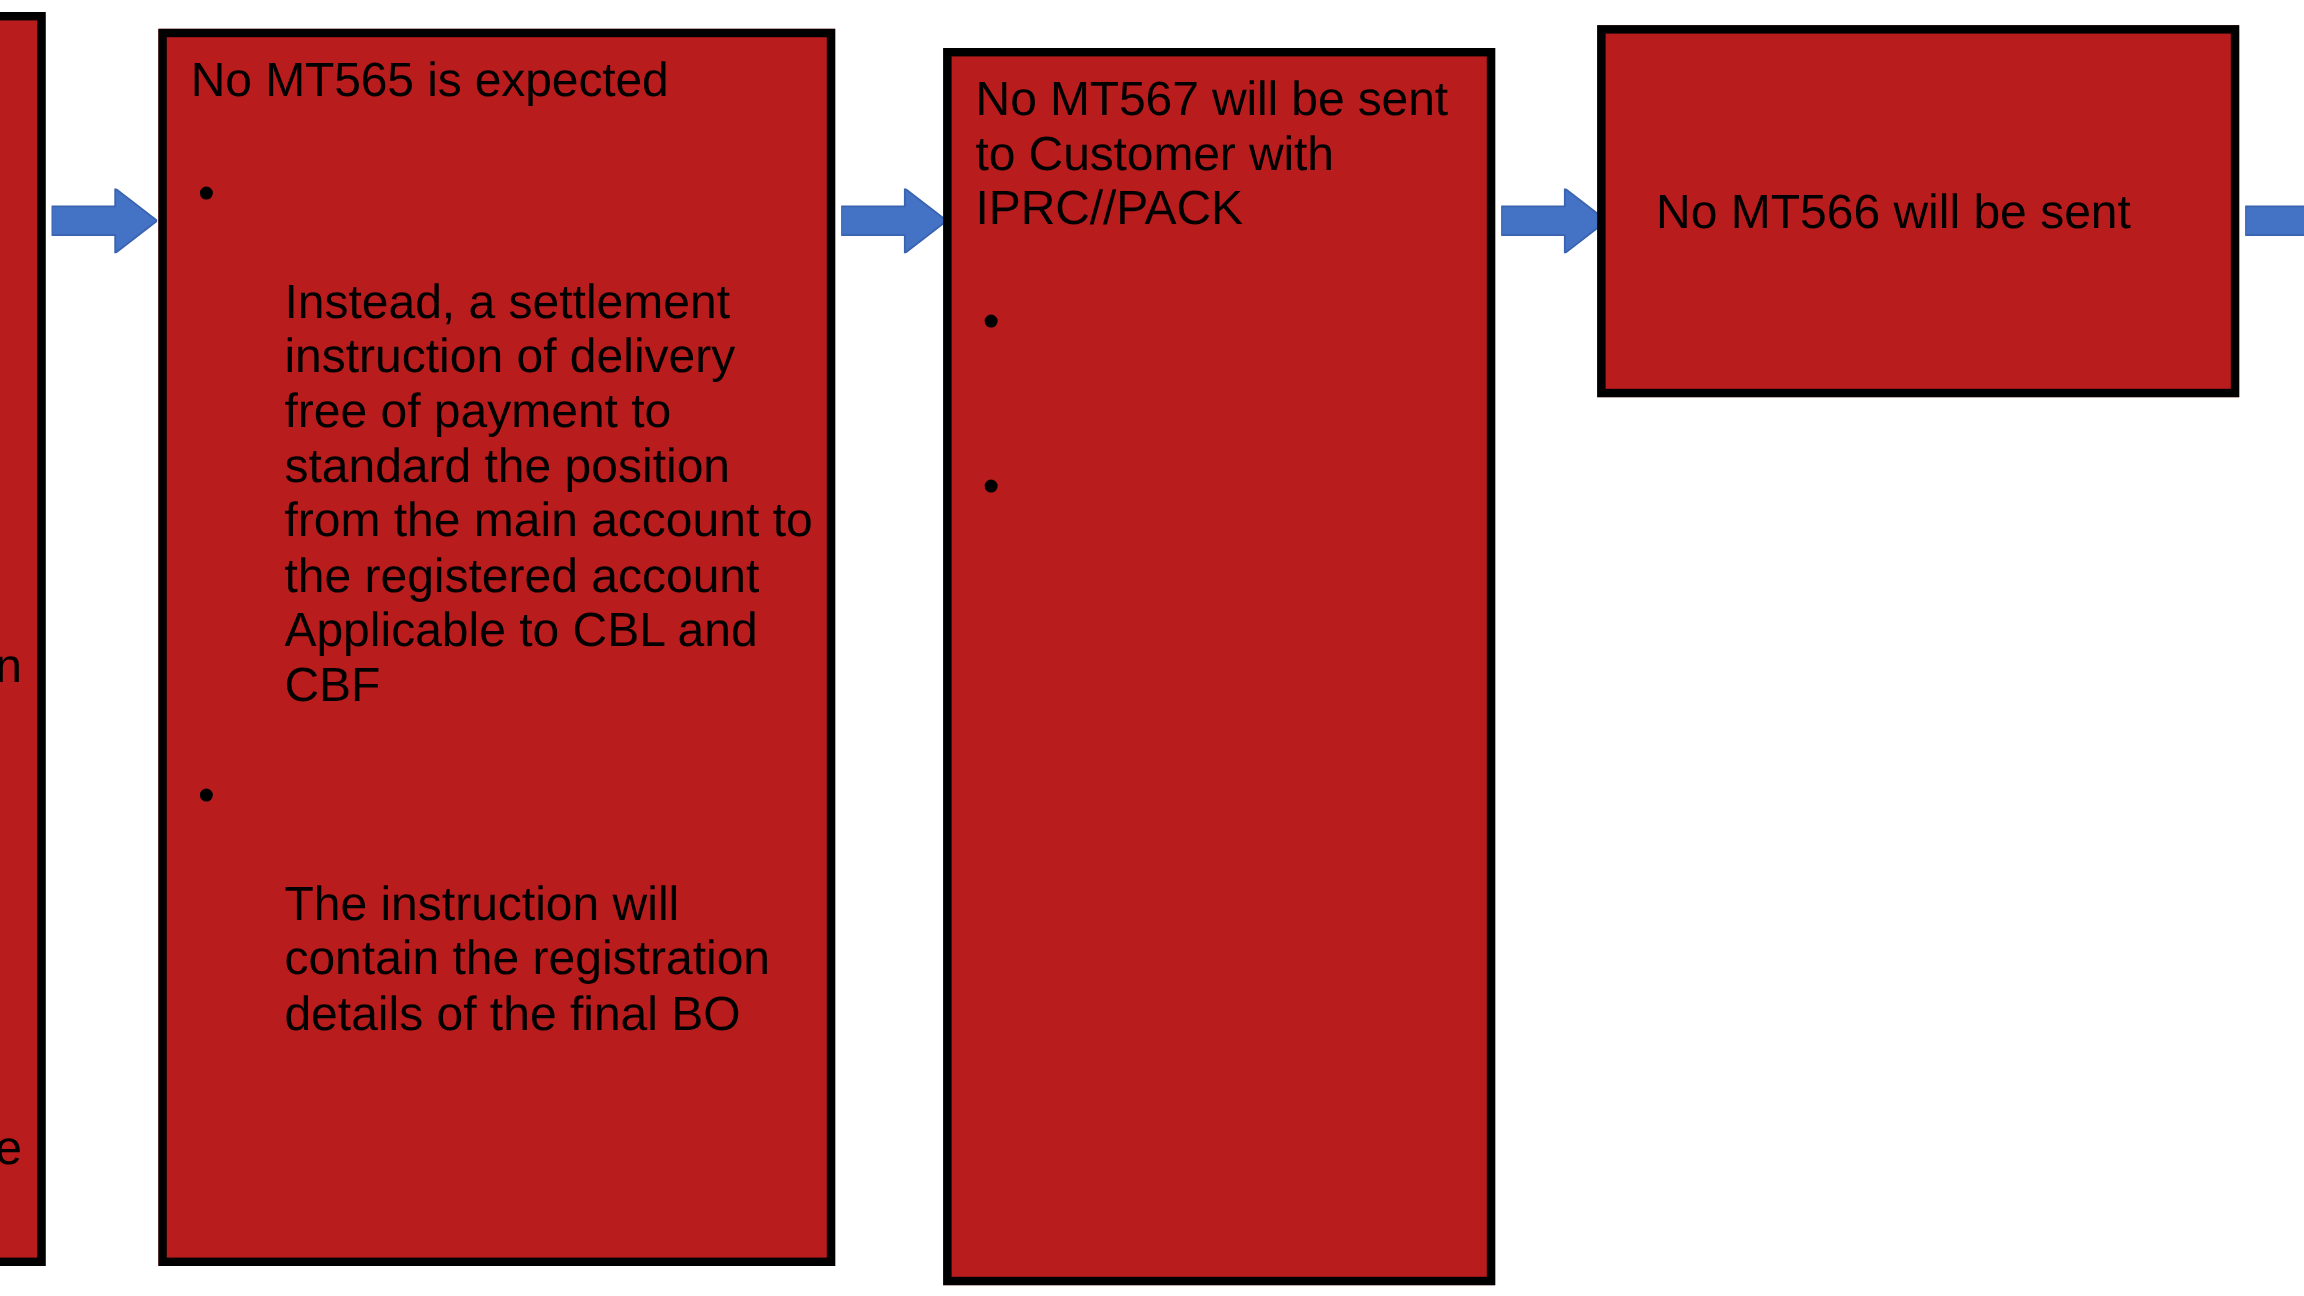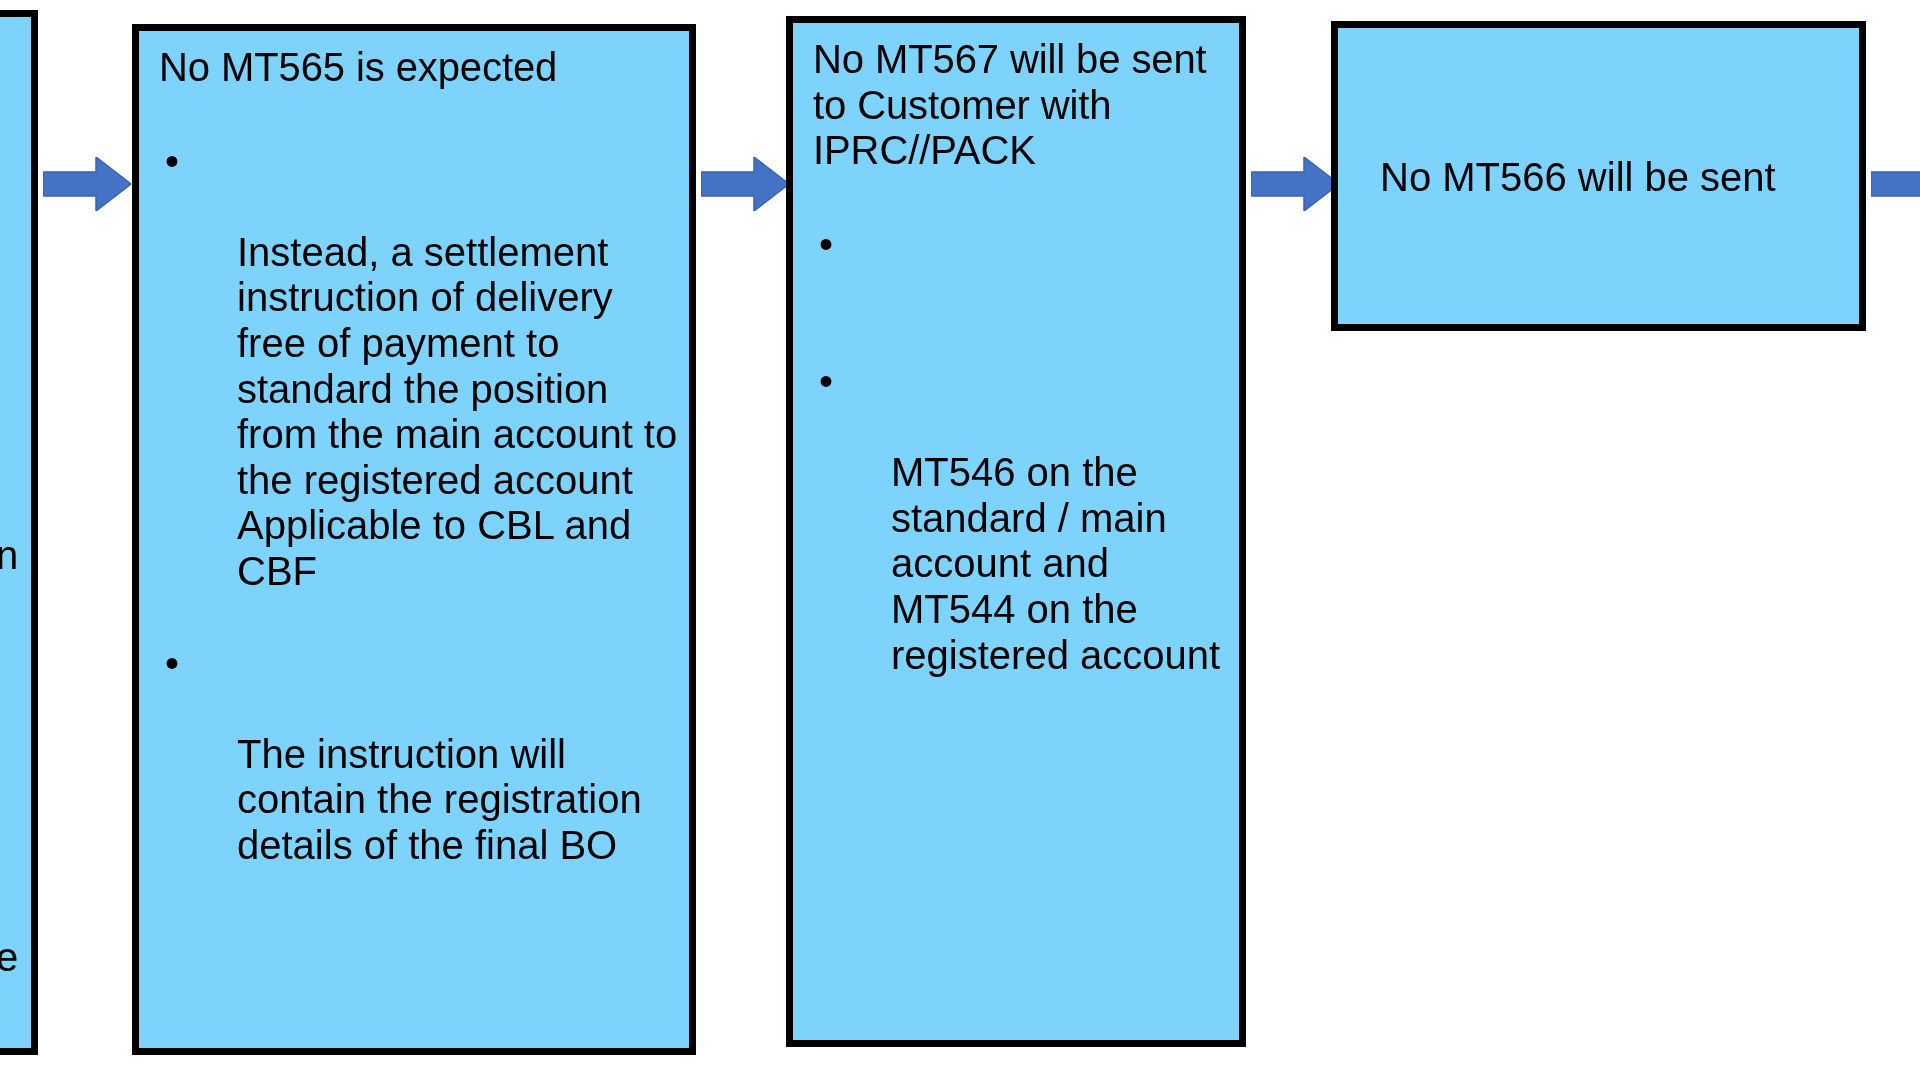--- a/index.html
+++ b/index.html
@@ -20,21 +20,21 @@
     position: absolute;
     left: 0; top: 0;
     width: 1920px;
     height: 1080px;
   }
 
   
   .pbox {
     position: absolute;
     box-sizing: border-box;
-    background: #7dd3fc;
+    background: #b91c1c;
     border: 7px solid #000000;
   }
 
   .pbox-body {
     position: absolute;
     left: 0; top: 0;
     width: 100%;
     height: 100%;
     box-sizing: border-box;
     padding: 14px 10px 10px 20px;
@@ -130,30 +130,29 @@
       </ul>
     </div>
   </div>
 
   <div class="arrow" style="left:701px; top:157px; width:88px; height:54px;">
     <svg width="88" height="54" viewBox="0 0 88 54" aria-hidden="true">
       <polygon points="0,15 53,15 53,0 88,27 53,54 53,39 0,39" fill="#4472C4" stroke="#3A63B0" stroke-width="1.5"></polygon>
     </svg>
   </div>
 
-  <div class="pbox" id="box2" style="left:786px; top:16px; width:460px; height:1031px;">
+  <div class="pbox" id="box2" style="left:786px; top:40px; width:460px; height:1031px;">
     <div class="pbox-body">
       <div class="head">No MT567 will be sent to Customer with IPRC//PACK</div>
       <ul class="bullets">
         <li class="bullet-item" style="margin-top:48px;">
           <span class="bullet-dot">•</span>
         </li>
         <li class="bullet-item" style="margin-top:46px;">
           <span class="bullet-dot">•</span>
-          <span>MT546 on the standard / main account and MT544 on the registered account</span>
         </li>
       </ul>
     </div>
   </div>
 
   <div class="arrow" style="left:1251px; top:157px; width:88px; height:54px;">
     <svg width="88" height="54" viewBox="0 0 88 54" aria-hidden="true">
       <polygon points="0,15 53,15 53,0 88,27 53,54 53,39 0,39" fill="#4472C4" stroke="#3A63B0" stroke-width="1.5"></polygon>
     </svg>
   </div>

